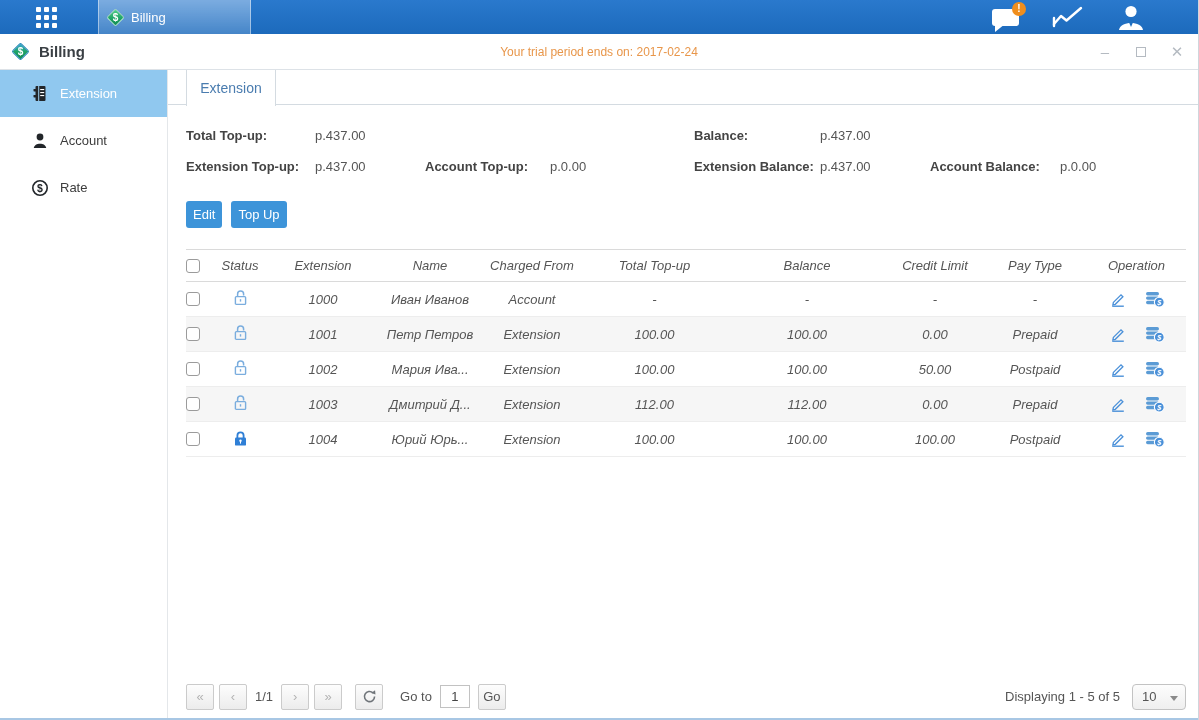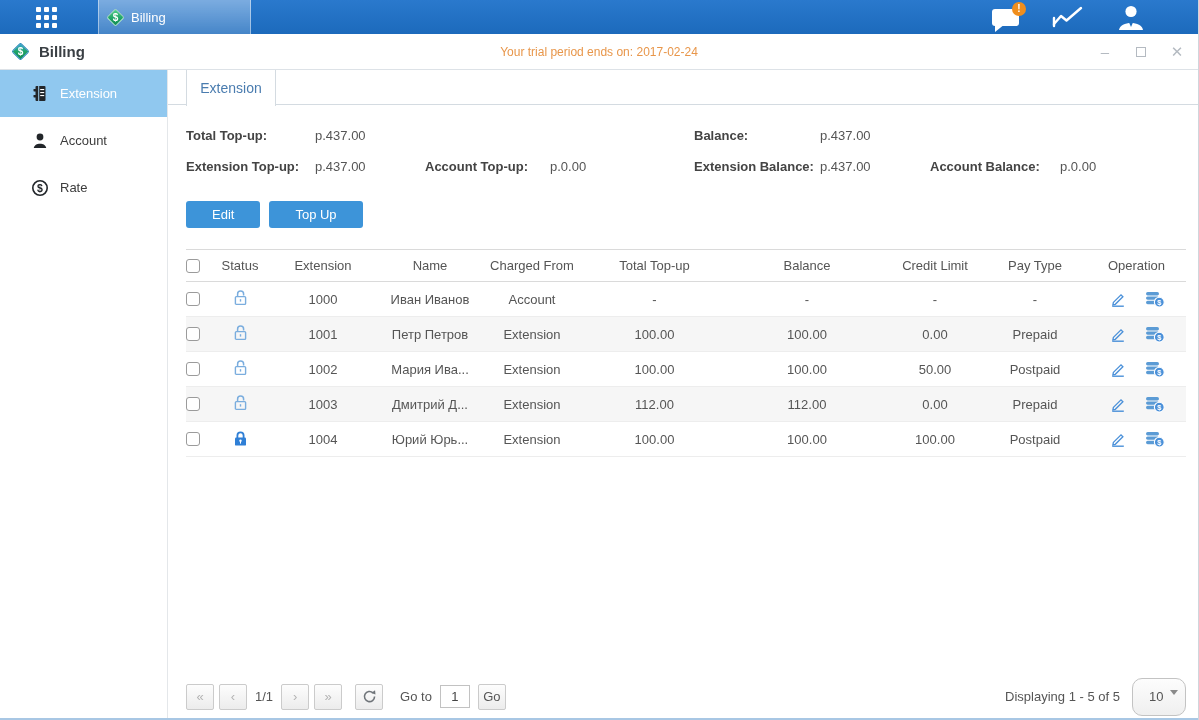--- a/index.html
+++ b/index.html
@@ -68,25 +68,25 @@
     display:flex; align-items:center; justify-content:center;
     color:#4a7caf; font-size:14px; cursor:pointer; z-index:2;
   }
 
   .summary { position:relative; margin:21px 0 0 18px; height:62px; font-size:13px; }
   .summary .lab { position:absolute; font-weight:bold; color:#444; }
   .summary .val { position:absolute; color:#555; }
   .r1 { top:2px; } .r2 { top:33px; }
 
   .btn-row { margin:13px 0 0 18px; display:flex; gap:9px; }
-  .btn { background:#3d94d9; color:#fff; border:none; font-size:13px; height:27px; padding:0 26px;
+  .btn { background:#3d94d9; color:#fff; border:none; font-size:13px; height:27px; padding:0 7px;
     border-radius:3px; cursor:pointer; font-family:"Liberation Sans",sans-serif; }
 
   
-  .table { margin:21px 13px 0 18px; width:1000px; font-size:13px; color:#555; }
+  .table { margin:21px 13px 0 18px; width:1000px; font-size:13px; color:#555;font-style:italic; }
   .thead { display:flex; align-items:center; height:33px; border-top:1px solid #dadada; border-bottom:1px solid #dadada; }
   .trow { display:flex; align-items:center; height:35px; border-bottom:1px solid #ededed; }
   .trow:nth-child(even) { background:#f6f6f6; }
   .cell { display:flex; align-items:center; justify-content:center; text-align:center; overflow:hidden; white-space:nowrap; }
   .c-check { width:26px; justify-content:flex-start; }
   .c-status { width:56px; }
   .c-ext { width:110px; }
   .c-name { width:104px; }
   .c-charged { width:100px; }
   .c-topup { width:145px; }
@@ -102,22 +102,22 @@
   
   .pager { position:absolute; left:18px; right:13px; bottom:10px; height:27px; display:flex; align-items:center; font-size:13px; color:#555; }
   .pg-btn { min-width:28px; height:26px; border:1px solid #cbcbcb; border-radius:2px;
     background:linear-gradient(180deg,#fdfdfd,#ececec); color:#b3b3b3; font-size:13px;
     display:flex; align-items:center; justify-content:center; cursor:pointer; margin-right:5px; }
   .pg-text { margin:0 8px 0 3px; color:#555; }
   .goto-label { margin:0 8px 0 12px; }
   .goto-input { width:30px; height:23px; border:1px solid #c2c2c2; text-align:center; font-size:13px; color:#444;
     font-family:"Liberation Sans",sans-serif; margin-right:8px; }
   .pager-right { margin-left:auto; display:flex; align-items:center; gap:12px; }
-  .size-select { position:relative; width:54px; height:38px; border:1px solid #c3c3c3; border-radius:10px;
-    background:linear-gradient(180deg,#fdfdfd,#efefef); display:flex; align-items:center; padding-left:16px; cursor:pointer; color:#555; }
+  .size-select { position:relative; width:54px; height:26px; border:1px solid #c3c3c3; border-radius:4px;
+    background:linear-gradient(180deg,#fdfdfd,#efefef); display:flex; align-items:center; padding-left:9px; cursor:pointer; color:#555; }
   .size-select .caret { position:absolute; right:7px; top:11px; width:0; height:0;
     border-left:4px solid transparent; border-right:4px solid transparent; border-top:5px solid #8a8a8a; }
 </style>
 </head>
 <body>
 
 <div class="page">
 
   <div class="taskbar">
     <div class="grid-icon">

